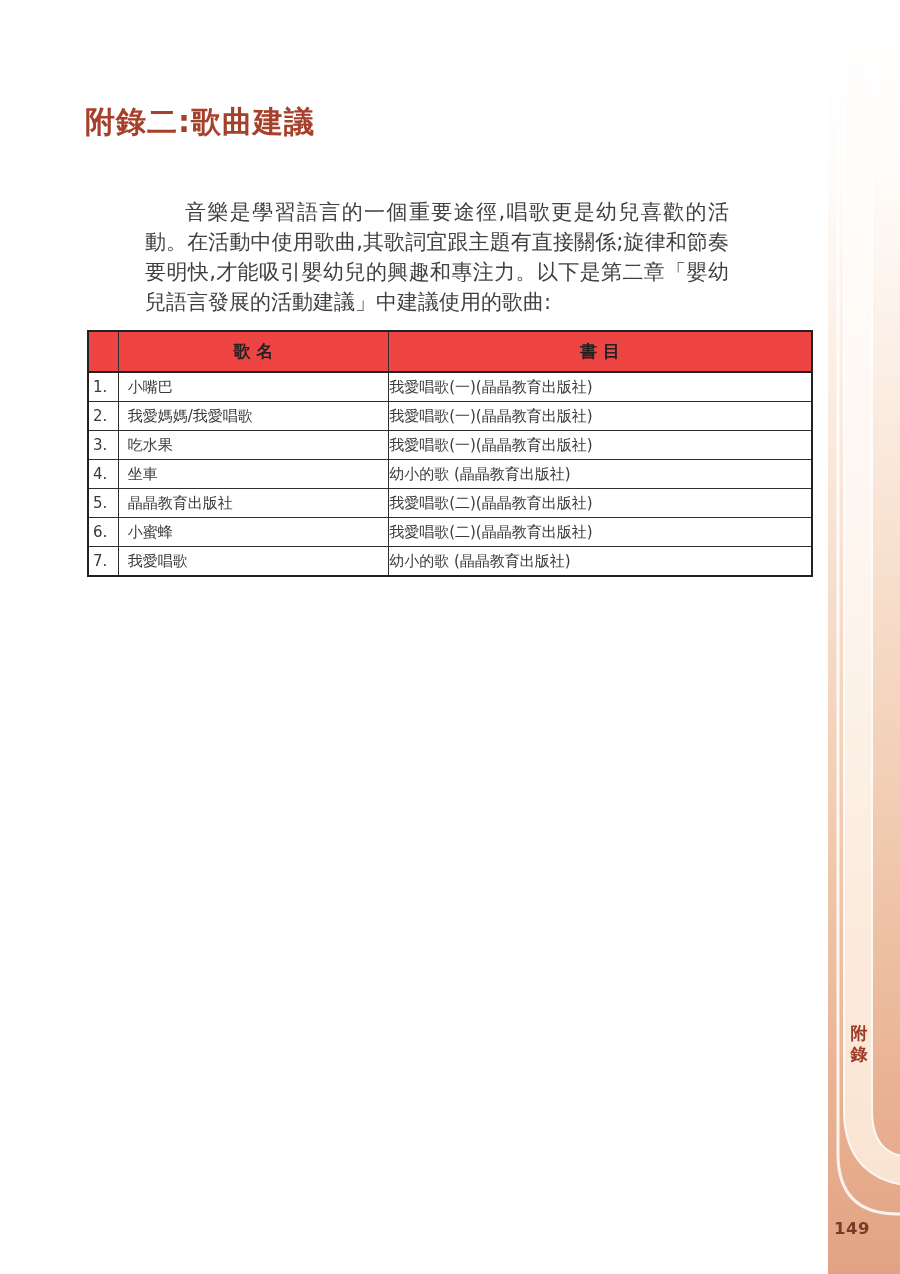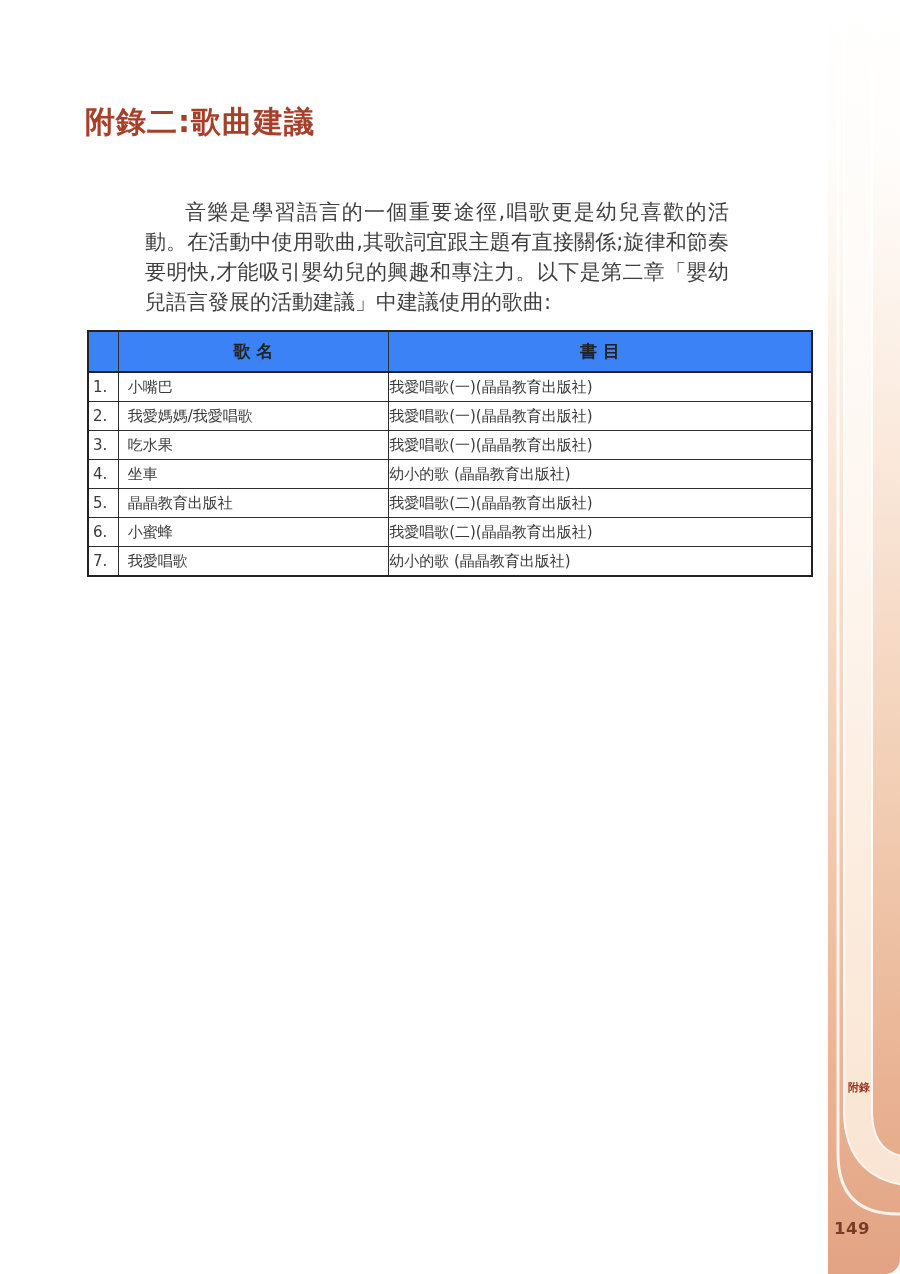--- a/index.html
+++ b/index.html
@@ -2,21 +2,20 @@
 <html><head>
 <meta charset="utf-8">
 <style>
   html,body{margin:0;padding:0;background:#fff;}
   .page{
     position:relative;
     width:900px;height:1274px;
     background:#ffffff;
     overflow:hidden;
     font-family:"DejaVu Sans","Liberation Sans",sans-serif;
-    border-radius:15px;
   }
   .doc-title{
     position:absolute;left:85px;top:82px;
     font-size:30px;font-weight:bold;
     color:#A5402B;letter-spacing:1px;
     white-space:nowrap;
   }
   .intro{
     position:absolute;left:145px;top:176px;width:584px;
     font-size:21px;line-height:30px;color:#404040;
@@ -27,36 +26,36 @@
     border-collapse:collapse;table-layout:fixed;
     border:2px solid #222222;
   }
   .song-table th,.song-table td{
     border:1px solid #2e2e2e;
     padding:0;
     overflow:hidden;white-space:nowrap;
   }
   .song-table thead th{
     height:39px;
-    background:#3b82f6;
+    background:#ef4444;
     font-size:17px;font-weight:bold;color:#222;
     border-bottom:2px solid #222222;
     text-align:center;
   }
   .song-table tbody td{height:28px;font-size:15px;color:#3A3A3A;}
   .col-no{width:30px;}
   .col-song{width:269px;}
   .col-book{width:421px;}
   td.cell-no{padding-left:4px;font-size:14px;color:#4a4a4a;}
   td.cell-song{padding-left:9px;margin-left:6px;}
   td.cell-book{text-align:left;}
   .side-deco{position:absolute;left:828px;top:0;width:72px;height:1274px;}
   .side-tab{
-    position:absolute;left:844px;top:1077px;width:30px;
-    font-size:11px;line-height:21px;font-weight:600;
+    position:absolute;left:844px;top:1023px;width:30px;
+    font-size:17px;line-height:21px;font-weight:600;
     color:#9C3A28;text-align:center;word-break:break-all;
   }
   .page-number{
     position:absolute;left:834px;top:1219px;width:34px;
     font-size:16.5px;font-weight:bold;color:#7E3A28;
     text-align:left;letter-spacing:0.5px;
   }
 </style>
 </head>
 <body>

